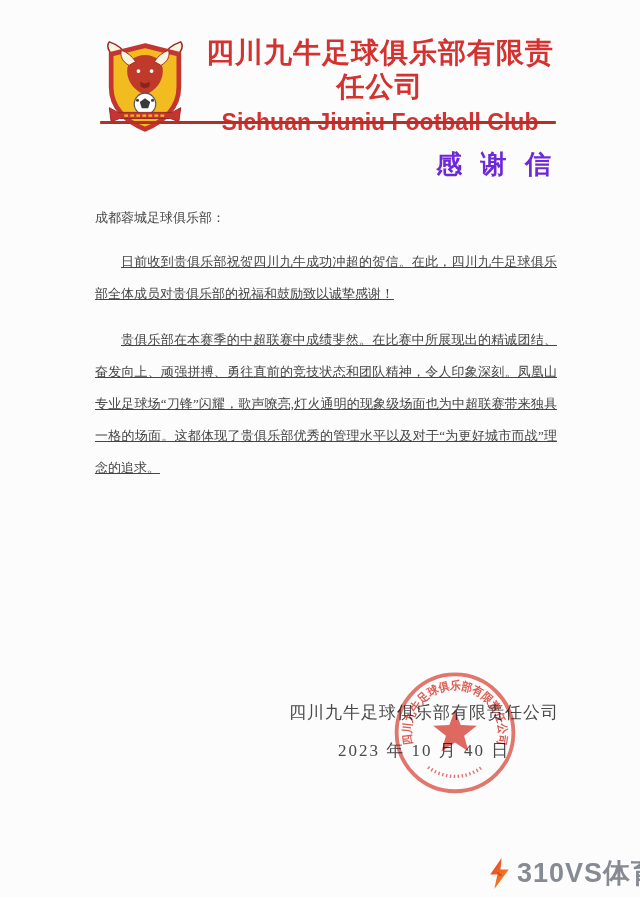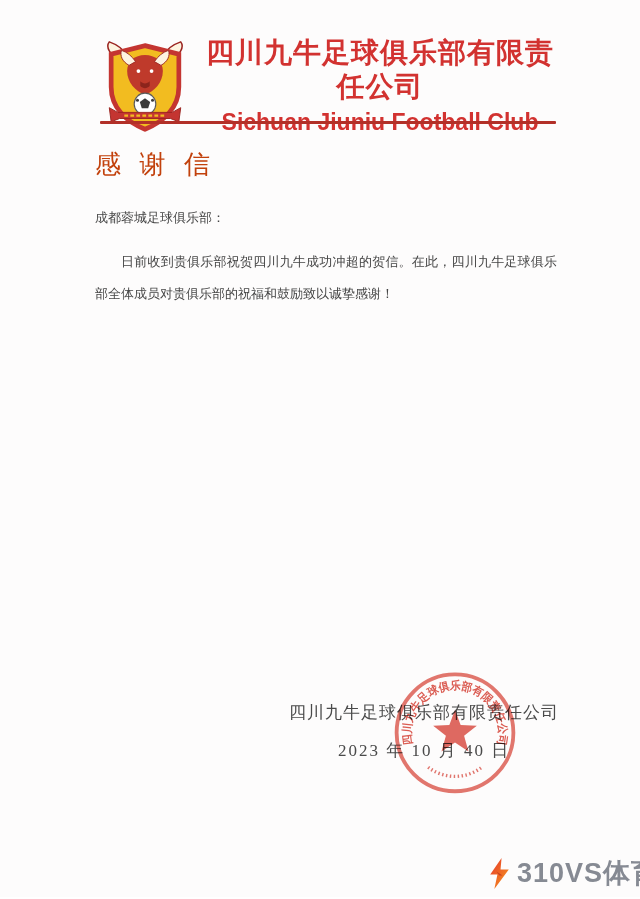--- a/index.html
+++ b/index.html
@@ -18,27 +18,27 @@
   }
   .crest{width:94px;height:94px;flex:0 0 auto;}
   .head-text{flex:1;text-align:center;color:var(--brand-red,#d23230);
     font-family:"Liberation Sans", sans-serif;font-weight:bold;}
   .company-zh{font-size:28px;letter-spacing:1px;line-height:34px;}
   .company-en{font-size:23px;line-height:30px;margin-top:3px;}
   .divider{position:absolute;top:121px;left:100px;width:456px;height:3px;
     background:var(--divider-red,#b23028);border-radius:1px;}
   
   .title{position:absolute;top:147px;left:95px;width:462px;margin:0;
-    text-align:left;font-size:26px;font-weight:normal;color:#c2410c;
+    text-align:right;font-size:26px;font-weight:bold;color:#6d28d9;
     letter-spacing:6px;font-family:"Liberation Serif", serif;}
   
   .body{position:absolute;top:202px;left:95px;width:462px;
     font-size:13px;line-height:32px;text-align:justify;}
   .salutation{margin-bottom:12px;}
-  .para{margin:0 0 14px 0;text-indent:2em;}
+  .para{margin:0 0 14px 0;text-indent:2em;text-decoration:underline;}
   
   .signature-block{position:absolute;top:701px;left:278px;width:292px;
     text-align:center;font-size:17px;color:#4a4a4a;}
   .signature-line{letter-spacing:1px;}
   .date-line{margin-top:15px;letter-spacing:2px;}
   
   .seal{position:absolute;top:662px;left:388px;width:134px;height:134px;
     mix-blend-mode:multiply;opacity:.88;}
   .seal svg{width:100%;height:100%;}
   
@@ -84,20 +84,21 @@
     </div>
   </header>
 
   <div class="divider"></div>
 
   <h1 class="title">感 谢 信</h1>
 
   <main class="body">
     <div class="salutation">成都蓉城足球俱乐部：</div>
     <p class="para">日前收到贵俱乐部祝贺四川九牛成功冲超的贺信。在此，四川九牛足球俱乐部全体成员对贵俱乐部的祝福和鼓励致以诚挚感谢！</p>
+    <p class="para">贵俱乐部在本赛季的中超联赛中成绩斐然。在比赛中所展现出的精诚团结、奋发向上、顽强拼搏、勇往直前的竞技状态和团队精神，令人印象深刻。凤凰山专业足球场“刀锋”闪耀，歌声嘹亮,灯火通明的现象级场面也为中超联赛带来独具一格的场面。这都体现了贵俱乐部优秀的管理水平以及对于“为更好城市而战”理念的追求。</p>
   </main>
 
   <div class="signature-block">
     <div class="signature-line">四川九牛足球俱乐部有限责任公司</div>
     <div class="date-line">2023 年 10 月 40 日</div>
   </div>
 
   <div class="seal">
     <svg viewBox="0 0 140 140" aria-hidden="true">
       <circle cx="70" cy="74" r="61" fill="none" stroke="#dc5348" stroke-width="4" opacity="0.9"></circle>

